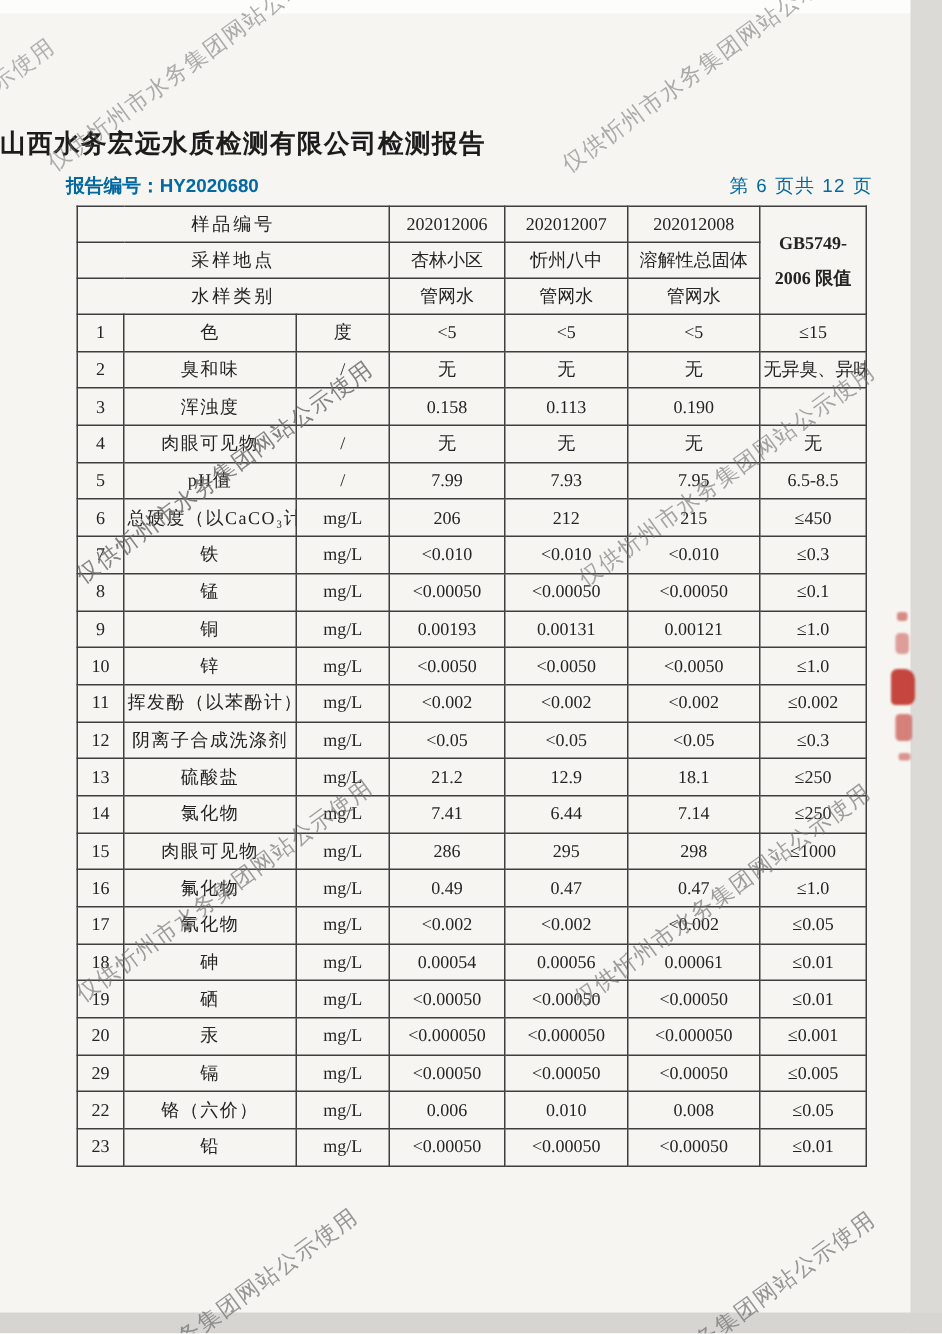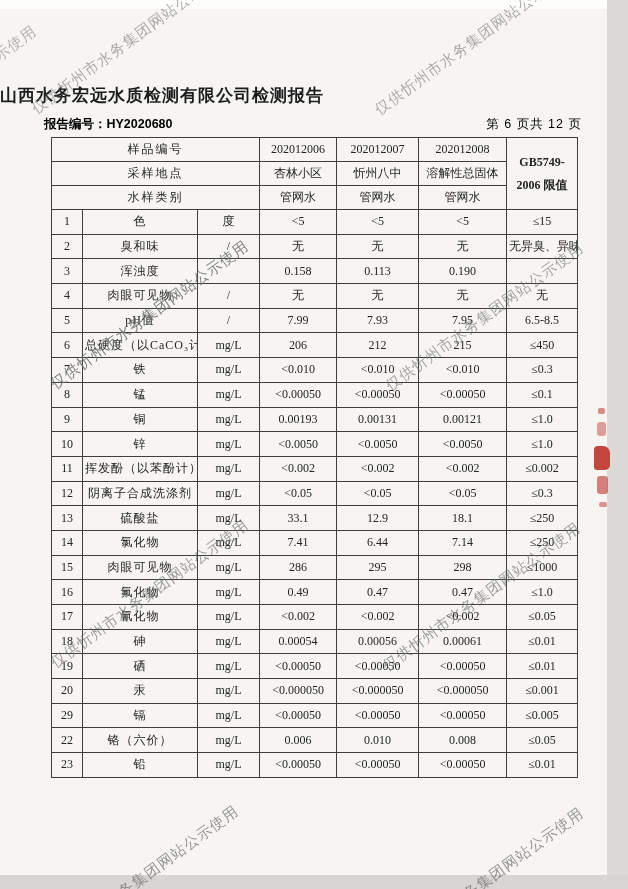--- a/index.html
+++ b/index.html
@@ -16,21 +16,21 @@
 
   .title{
     position:absolute;top:84px;left:0;right:30px;
     font-family:"Liberation Sans","DejaVu Sans",sans-serif;
     font-size:17px;font-weight:bold;letter-spacing:1px;color:#1c1c1c;
   }
   .meta{
     position:absolute;top:116px;left:44px;right:46px;
     display:flex;justify-content:space-between;align-items:center;
     font-family:"Liberation Sans","DejaVu Sans",sans-serif;
-    font-size:12.5px;font-weight:bold;color:#000000;
+    font-size:12.5px;font-weight:bold;color:#0369a1;
   }
   .meta .pageinfo{font-weight:normal;letter-spacing:1px;}
 
   table.report{
     position:absolute;left:51px;top:137px;width:526px;height:640px;
     border-collapse:collapse;table-layout:fixed;
   }
   table.report td,table.report th{
     border:1px solid #3f3f3f;padding:0 2px;
     font-size:12px;font-weight:normal;text-align:center;vertical-align:middle;
@@ -219,21 +219,21 @@
           <td class="c-unit">mg/L</td>
           <td class="c-val">&lt;0.05</td>
           <td class="c-val">&lt;0.05</td>
           <td class="c-val">&lt;0.05</td>
           <td class="c-limit">≤0.3</td>
         </tr>
         <tr>
           <td class="c-no">13</td>
           <td class="c-item">硫酸盐</td>
           <td class="c-unit">mg/L</td>
-          <td class="c-val">33.1</td>
+          <td class="c-val">21.2</td>
           <td class="c-val">12.9</td>
           <td class="c-val">18.1</td>
           <td class="c-limit">≤250</td>
         </tr>
         <tr>
           <td class="c-no">14</td>
           <td class="c-item">氯化物</td>
           <td class="c-unit">mg/L</td>
           <td class="c-val">7.41</td>
           <td class="c-val">6.44</td>

